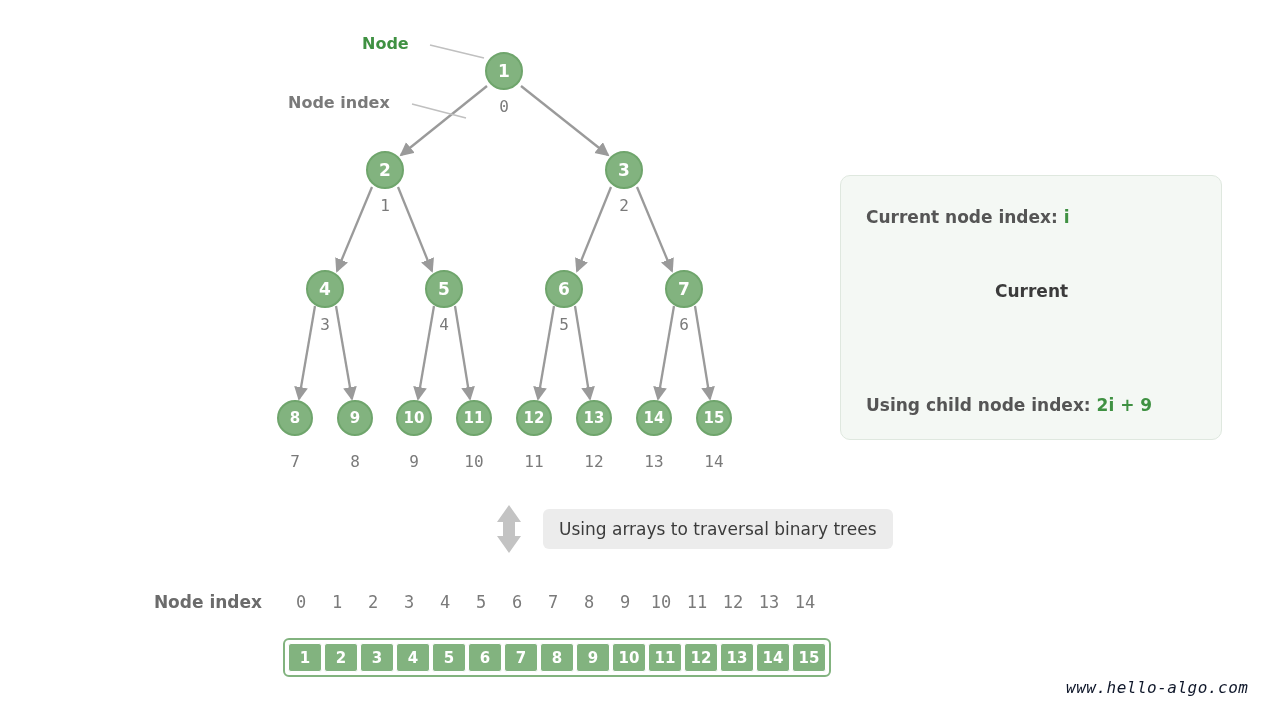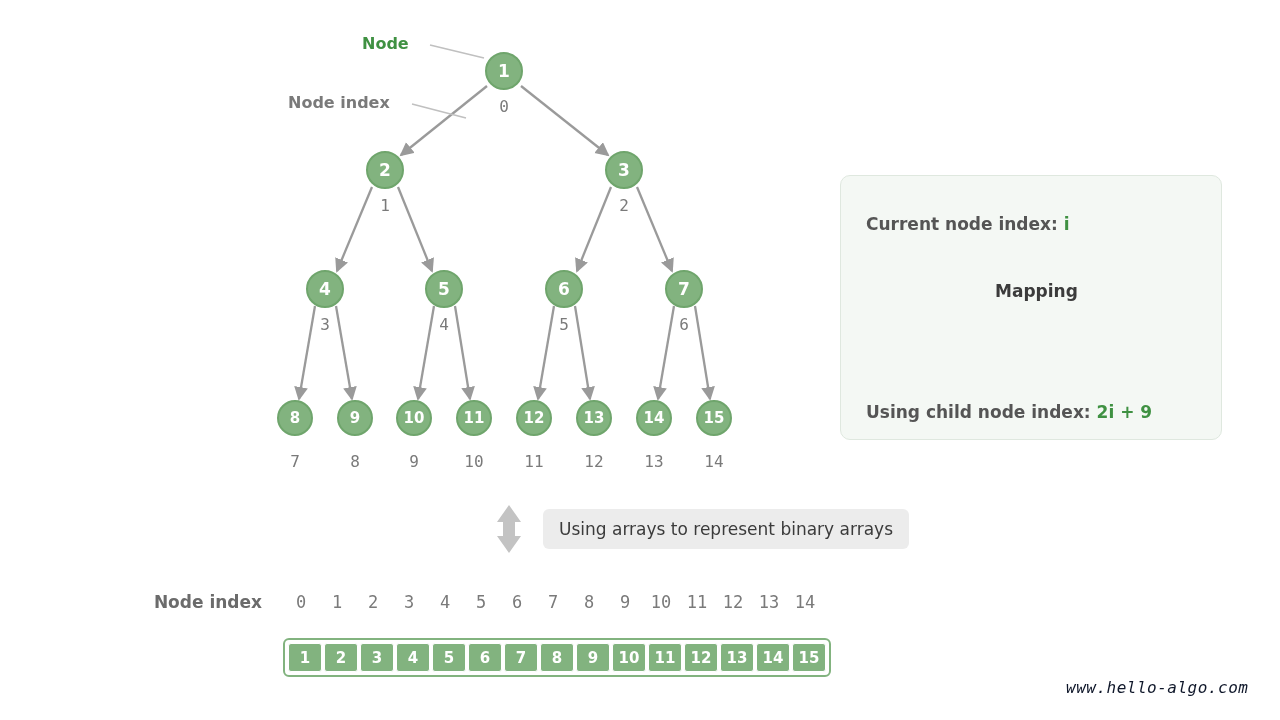--- a/index.html
+++ b/index.html
@@ -74,21 +74,20 @@
     border-radius: 10px;
     box-sizing: border-box;
   }
   .info-line {
     position: absolute;
     font-family: "DejaVu Sans", sans-serif;
     font-weight: bold;
     font-size: 17px;
     color: #555555;
     white-space: nowrap;
-    margin-top: 7px;
   }
   .info-line .val {
     color: #3f9142;
     font-family: "DejaVu Sans", sans-serif;
     font-weight: bold;
   }
   .info-line .plain { color: #555555; font-weight: bold; }
   #mapping-label {
     position: absolute;
     left: 995px;
@@ -261,27 +260,27 @@
       <div class="idx-label" style="width: 40px; left: 634px; top: 452px;">13</div>
       <div class="node small" style="left: 696px; top: 400px;">15</div>
       <div class="idx-label" style="width: 40px; left: 694px; top: 452px;">14</div>
     </div>
 
   <div id="info-box">
   </div>
   <div class="info-line" style="left:866px; top:207px;">
     <span class="plain">Current node index</span><span class="plain">: </span><span class="val">i</span>
   </div>
-  <div id="mapping-label">Mapping</div>
+  <div id="mapping-label">Current</div>
   <div class="info-line" style="left:866px; top:395px;">
     <span class="plain">Using child node index</span><span class="plain">: </span><span class="val">2i + 9</span>
   </div>
 
   <div id="caption-box">
-    <span>Using arrays to represent binary arrays</span>
+    <span>Using arrays to traversal binary trees</span>
   </div>
 
   <div class="row-label" id="label-node-index-bottom">Node index</div>
 
   <div id="array-index-row">
       <div class="aidx">0</div>
       <div class="aidx">1</div>
       <div class="aidx">2</div>
       <div class="aidx">3</div>
       <div class="aidx">4</div>

